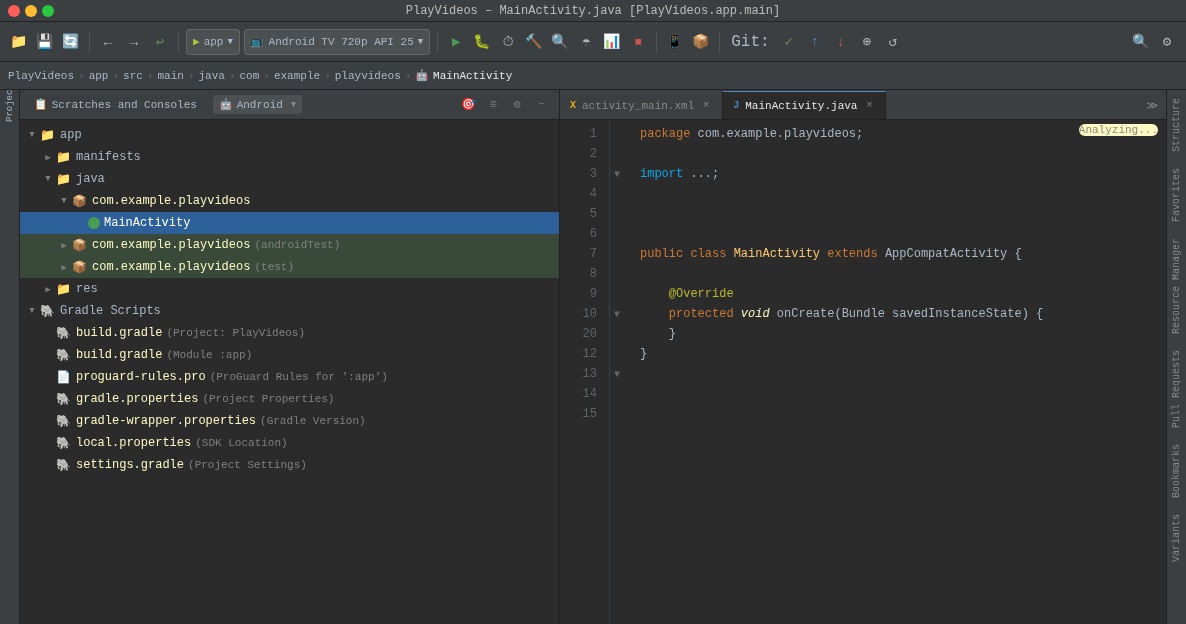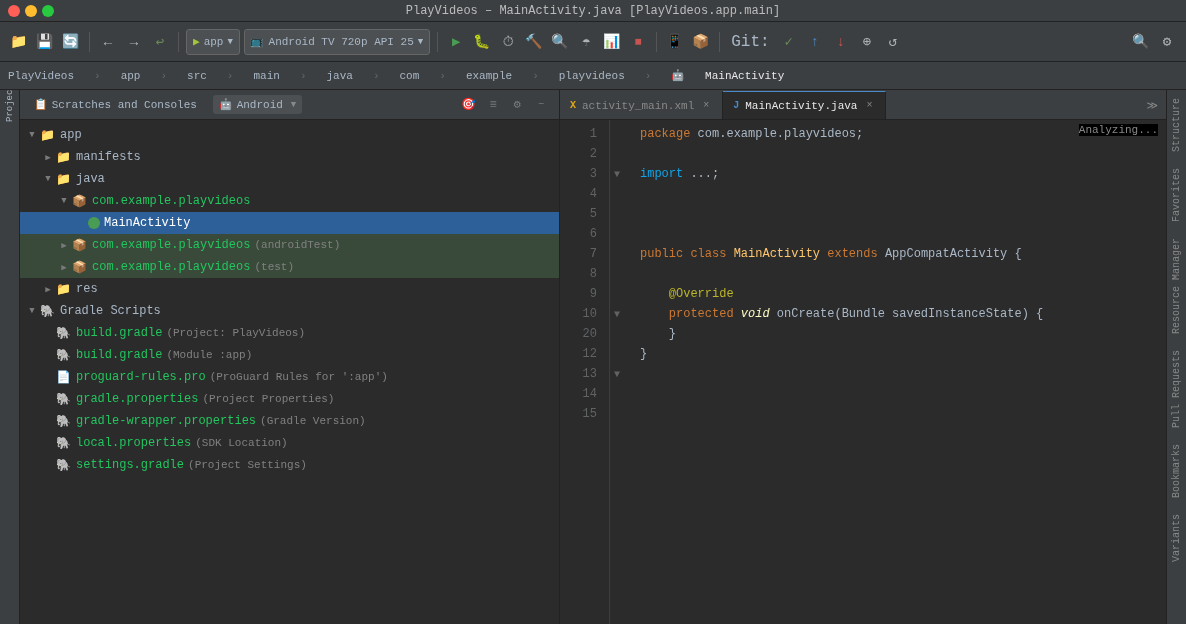--- a/index.html
+++ b/index.html
@@ -91,21 +91,21 @@
       gap: 4px;
     }
 
     
     .breadcrumb {
       background: #3c3f41;
       height: 28px;
       display: flex;
       align-items: center;
       padding: 0 8px;
-      gap: 18px;
+      gap: 2px;
       border-bottom: 1px solid #222;
       font-size: 11px;
       color: #8a8a8a;
     }
     .breadcrumb-item {
       color: #a9b7c6;
     }
     .breadcrumb-sep { color: #666; margin: 0 2px; }
     .breadcrumb-active {
       color: #e8e8e8;
@@ -219,21 +219,21 @@
     .tree-icon {
       width: 16px;
       height: 16px;
       margin-right: 4px;
       display: inline-flex;
       align-items: center;
       justify-content: center;
       font-size: 12px;
     }
     .tree-label { color: #a9b7c6; }
-    .tree-label-blue { color: #22c55e; }
+    .tree-label-blue { color: #fef9c3; }
     .tree-label-muted { color: #808080; font-size: 11px; margin-left: 4px; }
 
     
     .icon-folder { color: #e2a818; }
 
     
     .editor-area {
       flex: 1;
       display: flex;
       flex-direction: column;
@@ -335,23 +335,24 @@
     .kw-public { color: #cc7832; }
     .kw-class { color: #cc7832; }
     .kw-extends { color: #cc7832; }
     .kw-protected { color: #cc7832; }
     .kw-void { color: #fef9c3; font-style: italic; }
     .kw-super { color: #cc7832; }
     .cn-main { color: #ffc66d; }
     .annotation { color: #bbb529; }
     .normal { color: #a9b7c6; }
     .analyzing-badge {
-      background: #000000;
+      background: #fef9c3;
       color: #a9b7c6;
       font-size: 11px;
+      border-radius: 6px;
     }
 
     
     .right-sidebar {
       width: 20px;
       background: #3c3f41;
       display: flex;
       flex-direction: column;
       align-items: center;
       border-left: 1px solid #222;

